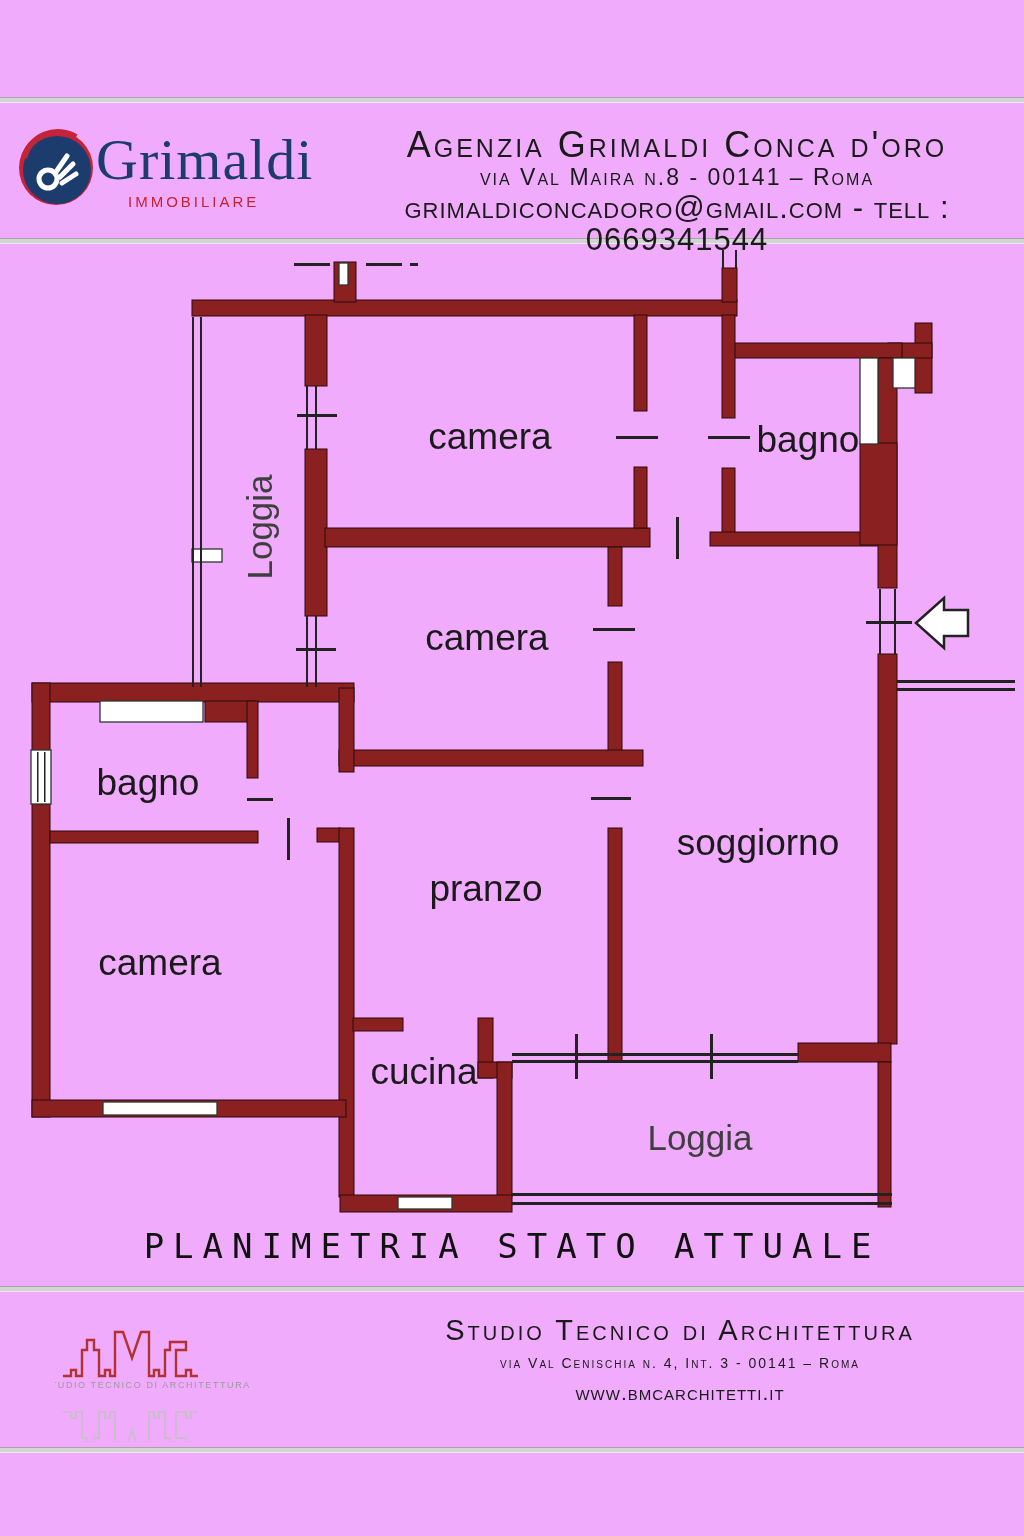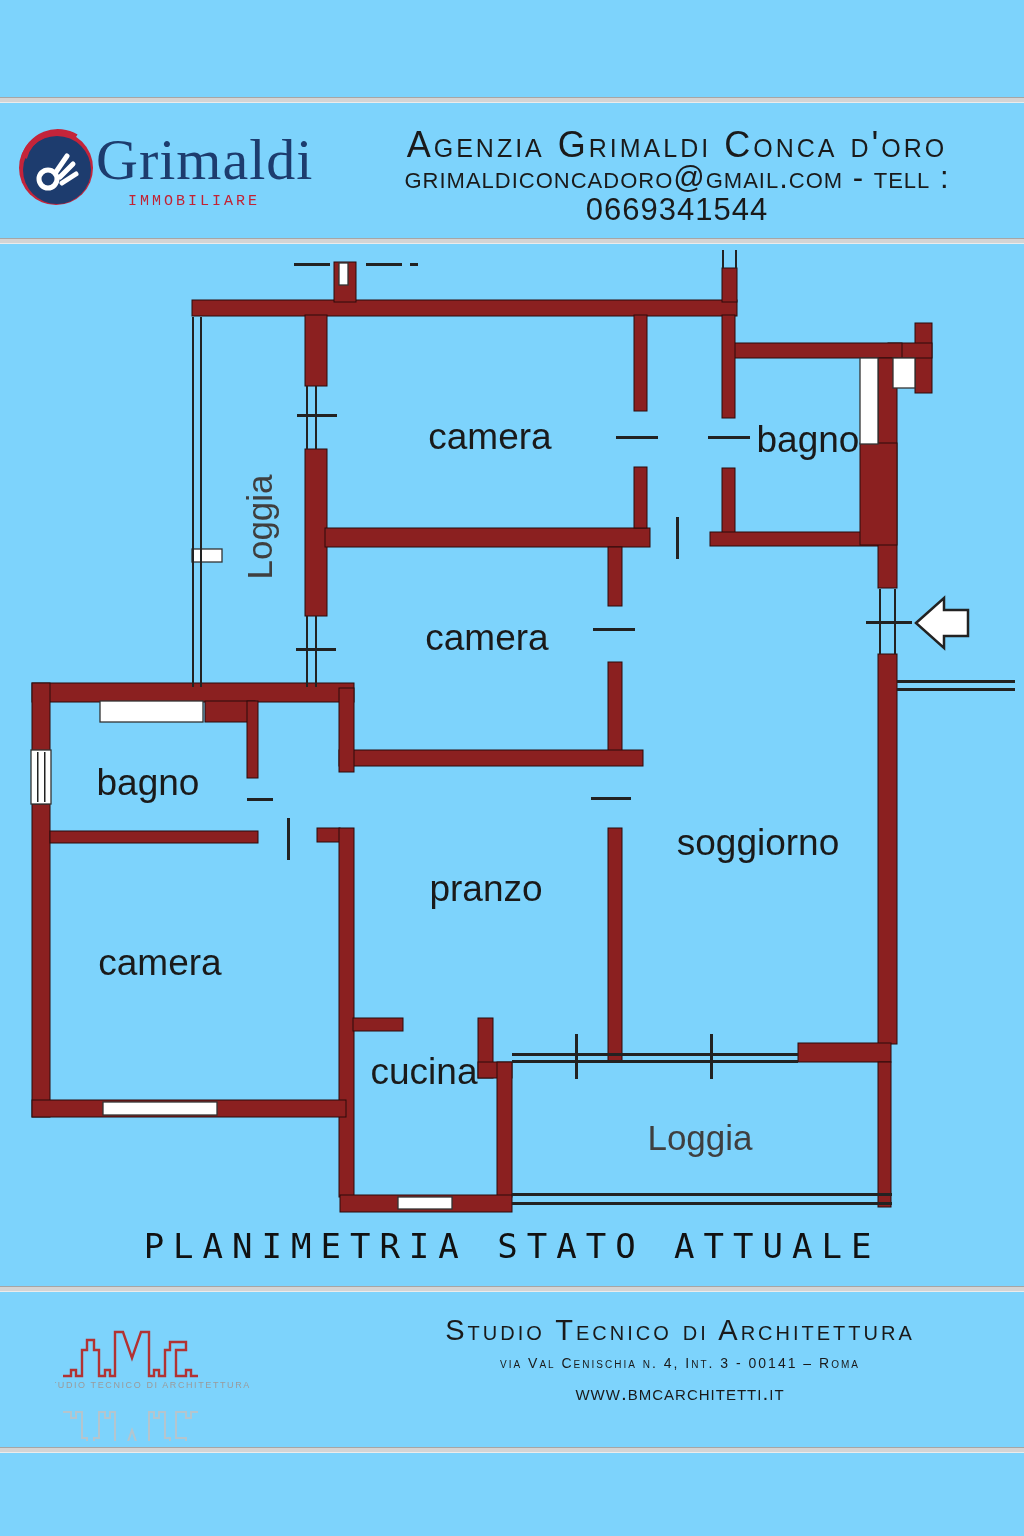--- a/index.html
+++ b/index.html
@@ -1,29 +1,29 @@
 <!DOCTYPE html>
 <html><head>
 <meta charset="utf-8">
 <style>
   html,body{margin:0;padding:0;background:#ffffff;}
-  #page{position:relative;width:1024px;height:1536px;background:#7dd3fc;overflow:hidden;
+  #page{position:relative;width:1024px;height:1536px;background:#f0abfc;overflow:hidden;
         font-family:"Liberation Sans",sans-serif;color:#1a1a1a;}
   .bar{position:absolute;left:0;width:1024px;height:6px;background:#d4d4d4;
        border-top:1px solid #a6a6a6;border-bottom:1px solid #ebebeb;box-sizing:border-box;}
   
   .caps{font-variant:small-caps;letter-spacing:2px;}
   #agency{position:absolute;left:330px;top:128px;width:694px;text-align:center;}
   #agency .l1{font-size:36px;letter-spacing:3px;line-height:34px;}
   #agency .l2{font-size:23px;letter-spacing:2px;line-height:30px;}
   #agency .l3{font-size:31px;letter-spacing:1px;line-height:32px;}
   #grimaldi-name{position:absolute;left:96px;top:126px;font-family:"Liberation Serif",serif;
        font-size:58px;color:#1d3c6e;letter-spacing:1px;}
   #grimaldi-sub{position:absolute;left:128px;top:193px;font-size:15px;color:#c22233;
-       letter-spacing:3px;font-family:Liberation Mono, monospace;}
+       letter-spacing:3px;font-family:Liberation Sans, sans-serif;}
   
   #plan{position:absolute;left:0;top:240px;}
   .room-label{font-family:"Liberation Sans",sans-serif;font-size:37px;fill:#1a1a1a;}
   .loggia-label{font-family:"Liberation Sans",sans-serif;font-size:35px;fill:#3f3f3f;}
   
   #plan-title{position:absolute;left:0;top:1226px;width:1024px;text-align:center;
       font-family:"DejaVu Sans Mono","Liberation Mono",monospace;font-size:34px;
       letter-spacing:9px;color:#111;}
   
   #studio{position:absolute;left:360px;top:1312px;width:640px;text-align:center;}
@@ -50,20 +50,21 @@
     <circle cx="32" cy="51" r="9" fill="none" stroke="#ffffff" stroke-width="5"></circle>
     <line x1="40" y1="44" x2="51" y2="28" stroke="#ffffff" stroke-width="5" stroke-linecap="round"></line>
     <line x1="44" y1="49" x2="57" y2="36" stroke="#ffffff" stroke-width="5" stroke-linecap="round"></line>
     <line x1="46" y1="55" x2="60" y2="46" stroke="#ffffff" stroke-width="5" stroke-linecap="round"></line>
   </svg>
   <div id="grimaldi-name">Grimaldi</div>
   <div id="grimaldi-sub">IMMOBILIARE</div>
 
   <div id="agency">
     <div class="l1 caps">Agenzia Grimaldi Conca d'oro</div>
+    <div class="l2 caps">via Val Maira n.8  - 00141 – Roma</div>
     <div class="l3 caps">grimaldiconcadoro@gmail.com - tell : 0669341544</div>
   </div>
 
   <svg id="plan" width="1024" height="985" viewBox="0 240 1024 985">
     <g fill="#8b2020" stroke="#2d0a0a" stroke-width="1">
 
       <rect x="192" y="300" width="545" height="16"></rect>
       <rect x="334" y="262" width="22" height="40"></rect>
       <rect x="722" y="268" width="15" height="34"></rect>
 

